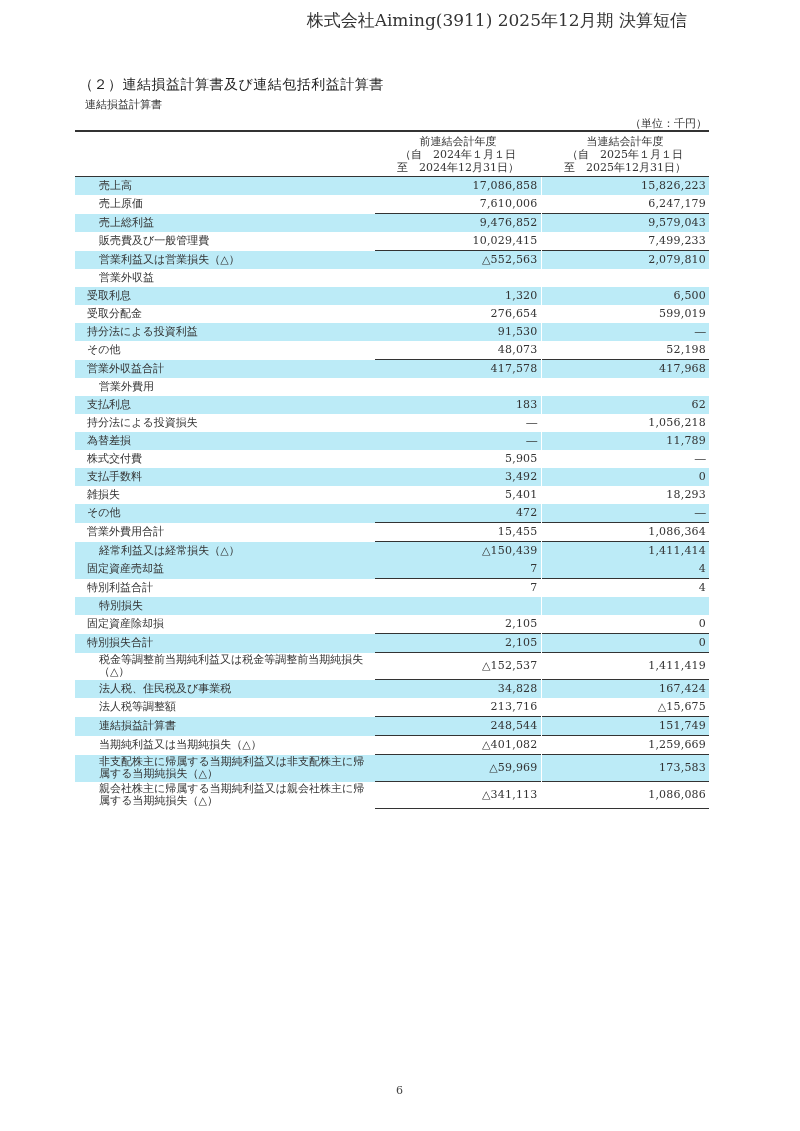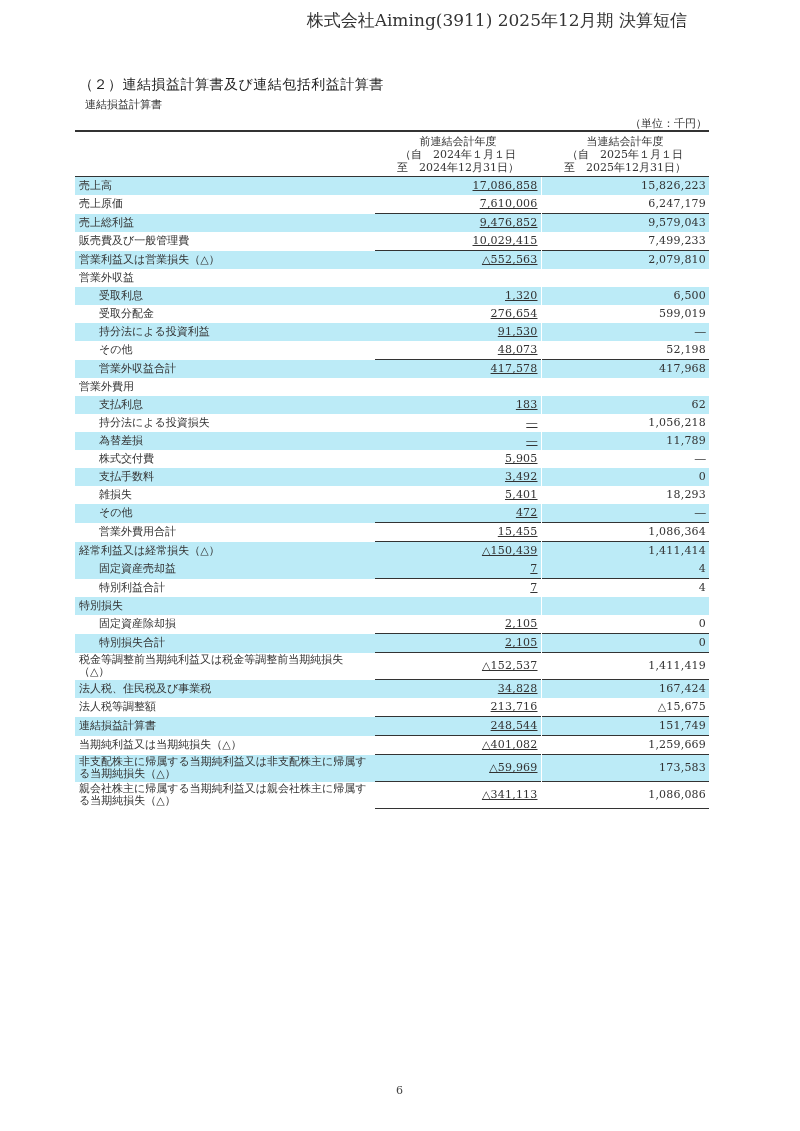--- a/index.html
+++ b/index.html
@@ -8,24 +8,24 @@
   .header-right { position: absolute; top: 9px; right: 113px; font-size: 17px; color: #333; }
   .section-title { position: absolute; top: 76px; left: 79px; font-size: 14px; color: #222; letter-spacing: 0.5px; }
   .sub-title { position: absolute; top: 97px; left: 85px; font-size: 11px; color: #333; }
   .unit { position: absolute; top: 116px; left: 630px; font-size: 11px; color: #333; }
   table.pl { position: absolute; top: 130px; left: 75px; width: 634px; border-collapse: collapse; font-size: 11px; }
   table.pl td { padding: 0 3px; height: 18px; line-height: 18px; vertical-align: middle; }
   table.pl thead td { border-top: 2px solid #333; border-bottom: 1px solid #333; height: 44px; line-height: 13px; text-align: center; color: #333; }
   table.pl thead td.lbl { border-top: 2px solid #333; }
   col.c0 { width: 300px; } col.c1 { width: 166px; } col.c2 { width: 168px; }
   td.lbl { color: #333; white-space: nowrap; }
-  td.lbl.ind1 { padding-left: 24px; margin-left: 20px; }
-  td.lbl.ind0 { padding-left: 4px; }
+  td.lbl.ind1 { padding-left: 12px; margin-left: 20px; }
+  td.lbl.ind0 { padding-left: 24px; }
   td.num { text-align: right; padding-right: 4px; color: #333; font-family: "DejaVu Serif", serif; letter-spacing: 0.2px; }
-  td.num.c1 { border-right: 1px solid #fff; text-decoration: underline; }
+  td.num.c1 { border-right: 1px solid #fff; }
   tr.hl td { background: #bcebf7; }
   tr.tot td.num { border-top: 1px solid #333; }
   tr.tall td { height: 26px; line-height: 12px; margin-top: 36px; }
   tr.tall td.lbl { white-space: normal; }
   tr.last td { border-bottom: 1px solid #333; }
   tr.last td.lbl { border-bottom: none; }
   .page-num { position: absolute; top: 1084px; left: 396px; font-size: 11px; color: #444; }
 </style>
 </head>
 <body>

